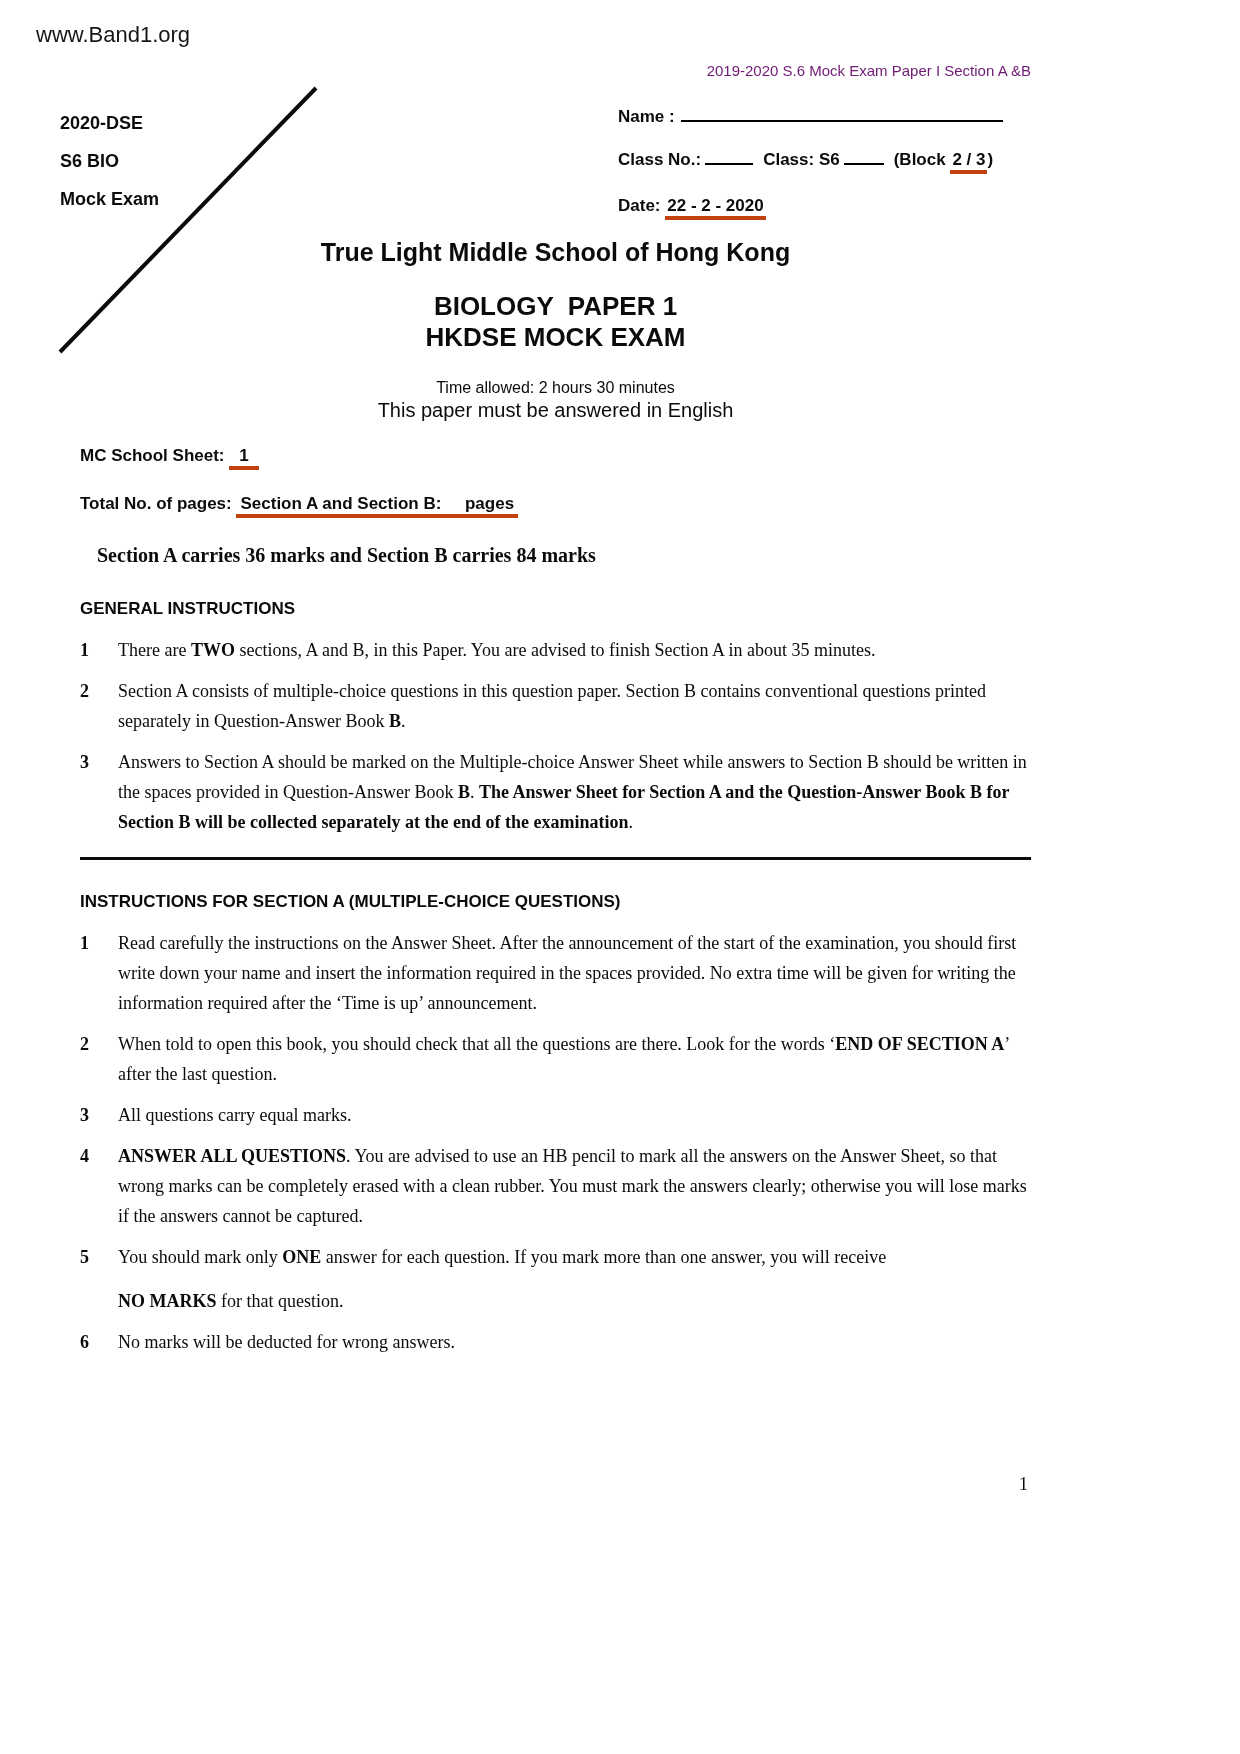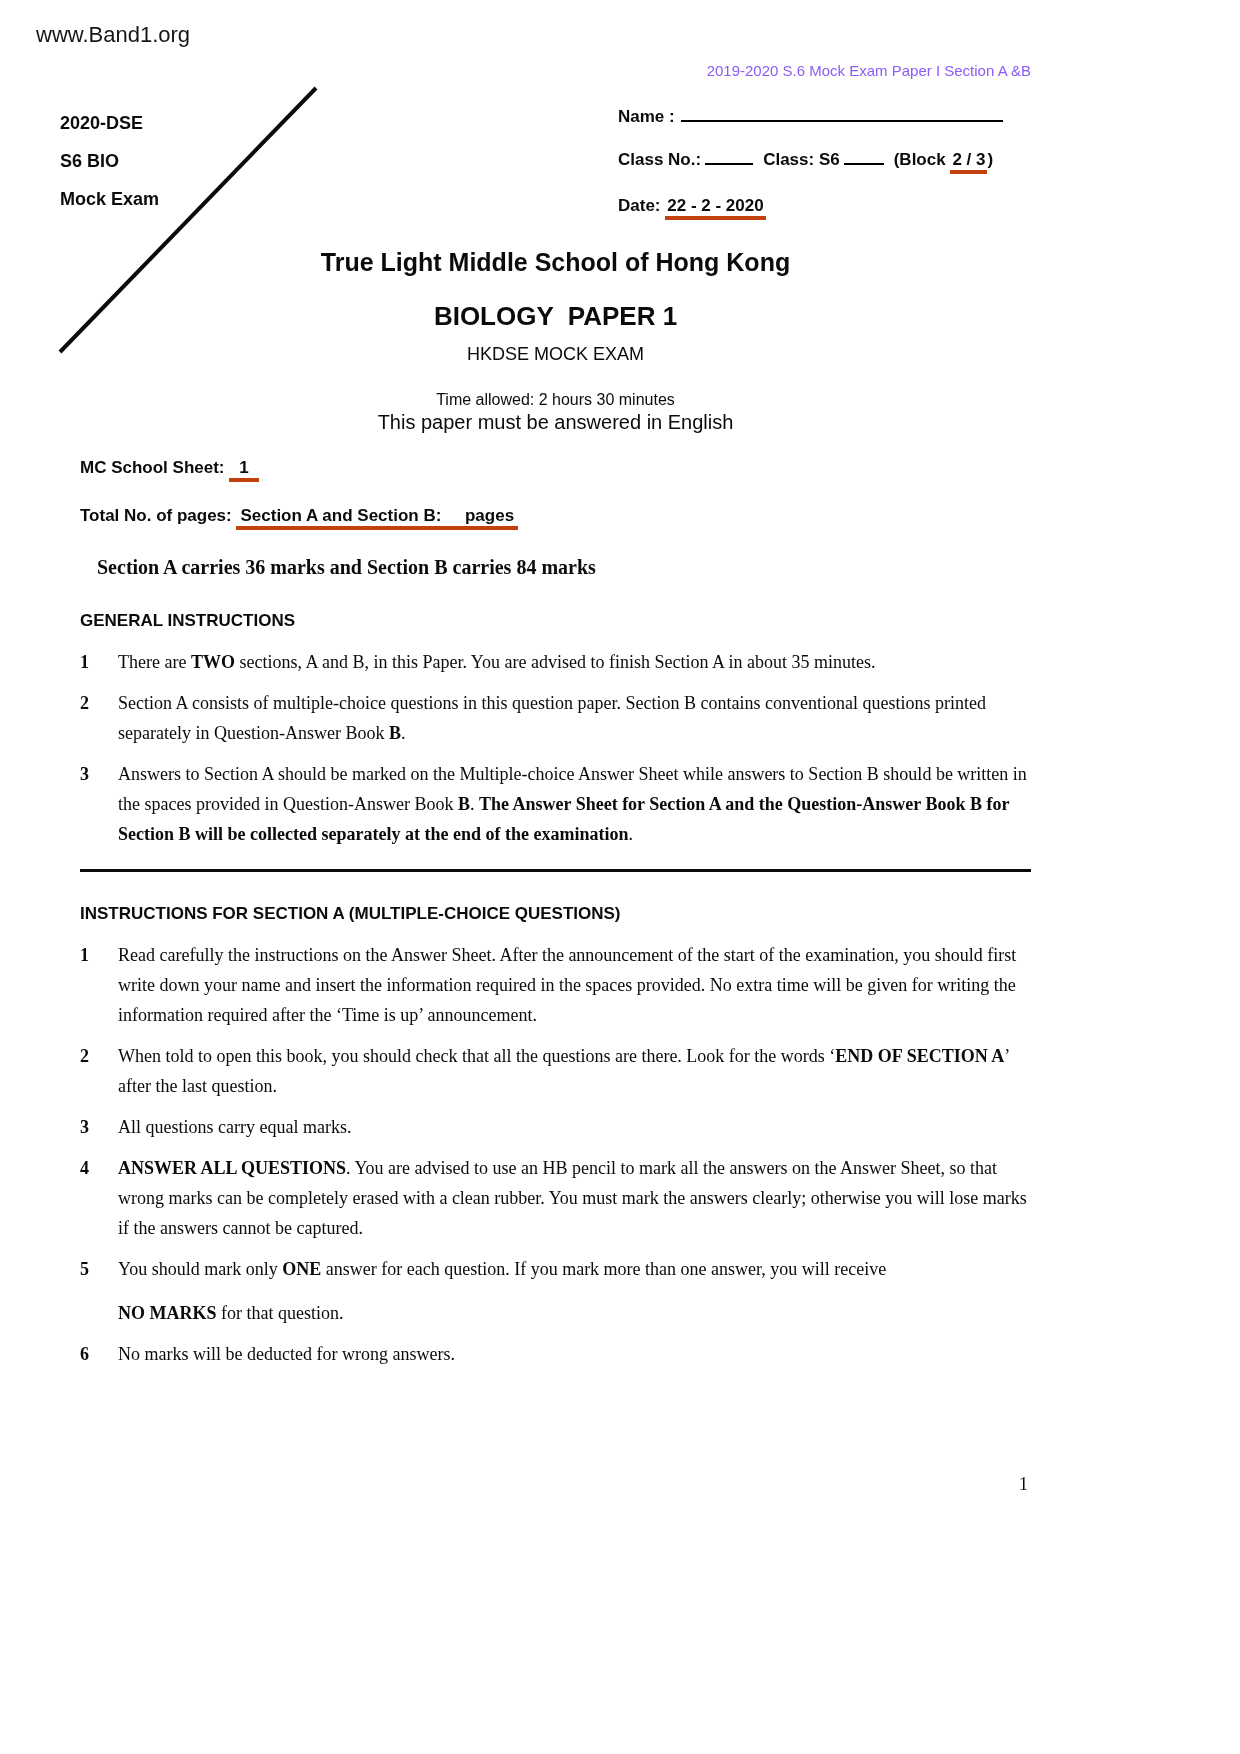--- a/index.html
+++ b/index.html
@@ -16,21 +16,21 @@
 
   
   .site-mark {
     position:absolute; left:36px; top:22px;
     font-family:"Liberation Sans", sans-serif;
     font-size:22px; color:#161616;
   }
   .paper-ref {
     position:absolute; right:209px; top:62px;
     font-family:"Liberation Sans", sans-serif;
-    font-size:15px; color:#8b5cf6;
+    font-size:15px; color:#701a75;
   }
   .corner-block {
     position:absolute; left:60px; top:104px;
     font-family:"Liberation Sans", sans-serif;
     font-weight:bold; font-size:18px; line-height:38px;
   }
   .diag-svg { position:absolute; left:52px; top:80px; }
 
   .student-info {
     position:absolute; left:618px; top:106px; width:420px;
@@ -53,30 +53,30 @@
     padding:0 2px;
   }
 
   
   .content {
     position:absolute; left:80px; top:230px; width:951px;
   }
   .center { text-align:center; }
   .school-title {
     font-family:"Liberation Sans", sans-serif;
-    font-weight:bold; font-size:25px; margin-top:18px;
+    font-weight:bold; font-size:25px; margin-top:8px;
   }
   .paper-title {
     font-family:"Liberation Sans", sans-serif;
     font-weight:bold; font-size:26px; margin-top:24px;
     white-space:pre;
   }
   .exam-title {
     font-family:"Liberation Sans", sans-serif;
-    font-weight:normal; font-size:18px; margin-top:12px;
+    font-weight:bold; font-size:26px; 
   }
   .time-note {
     font-family:"Liberation Sans", sans-serif;
     font-size:16px; margin-top:26px;
   }
   .lang-note {
     font-family:"Liberation Sans", sans-serif;
     font-size:20px; margin-top:2px;
   }
 

